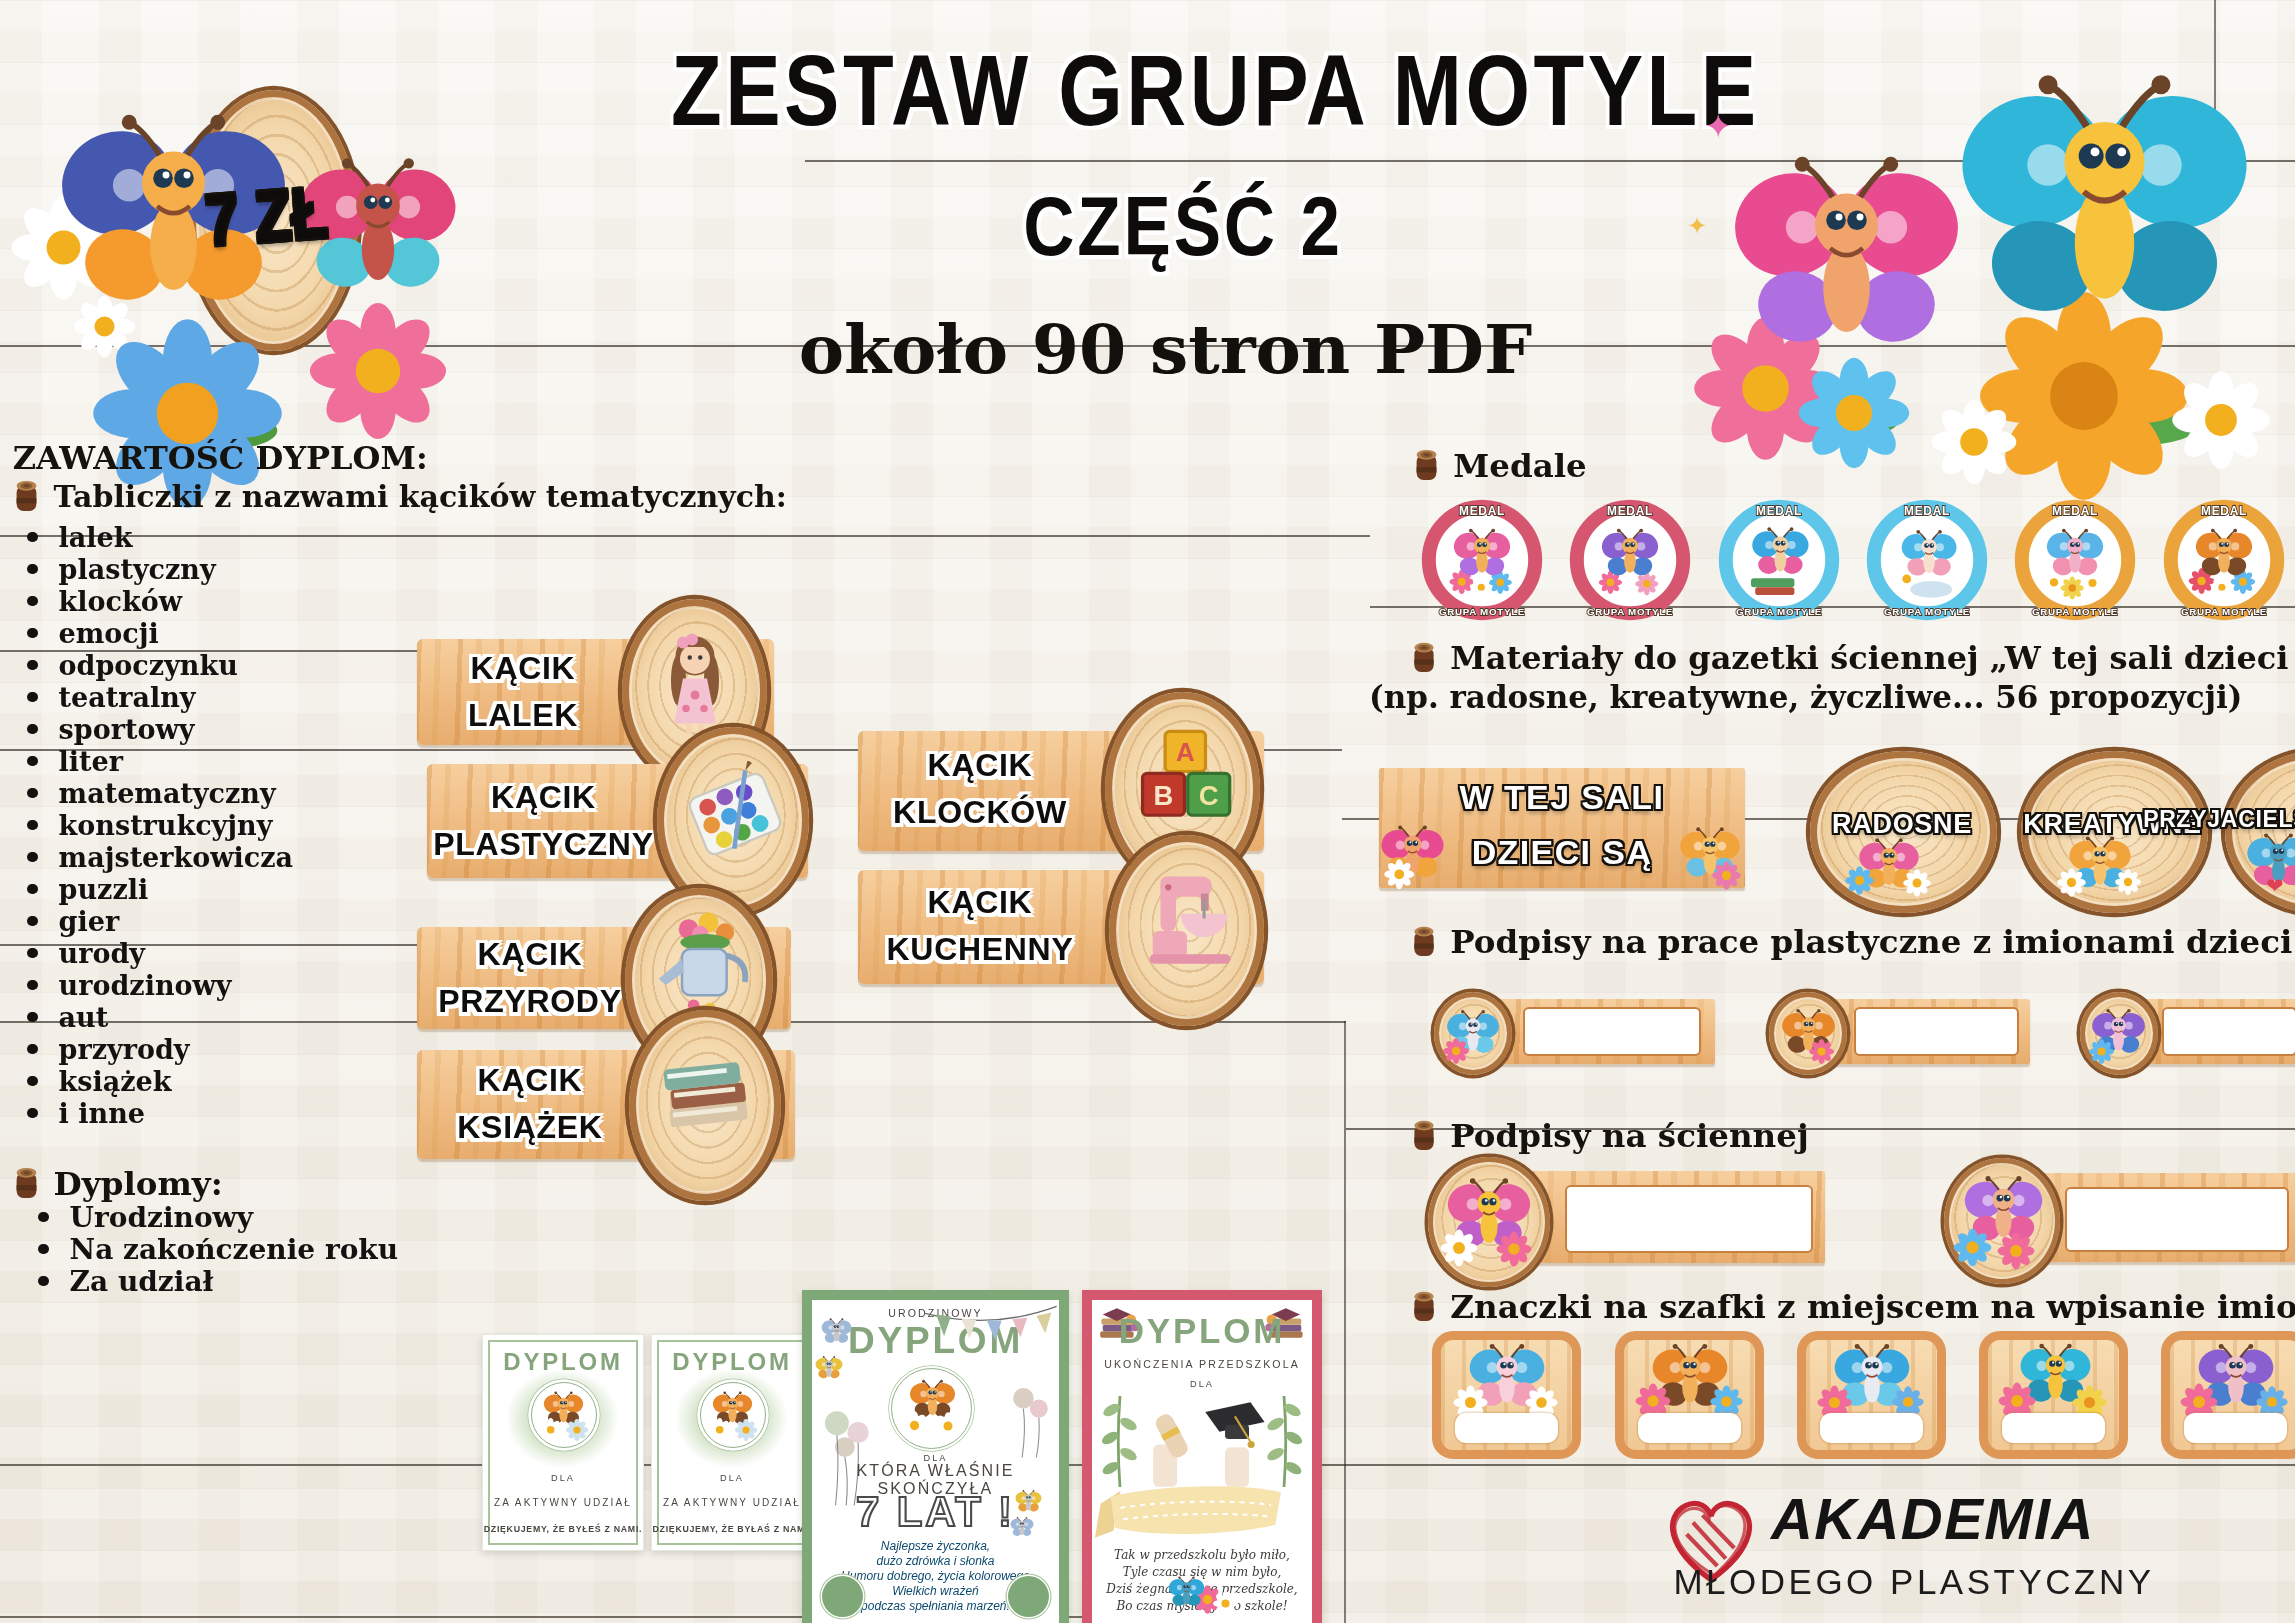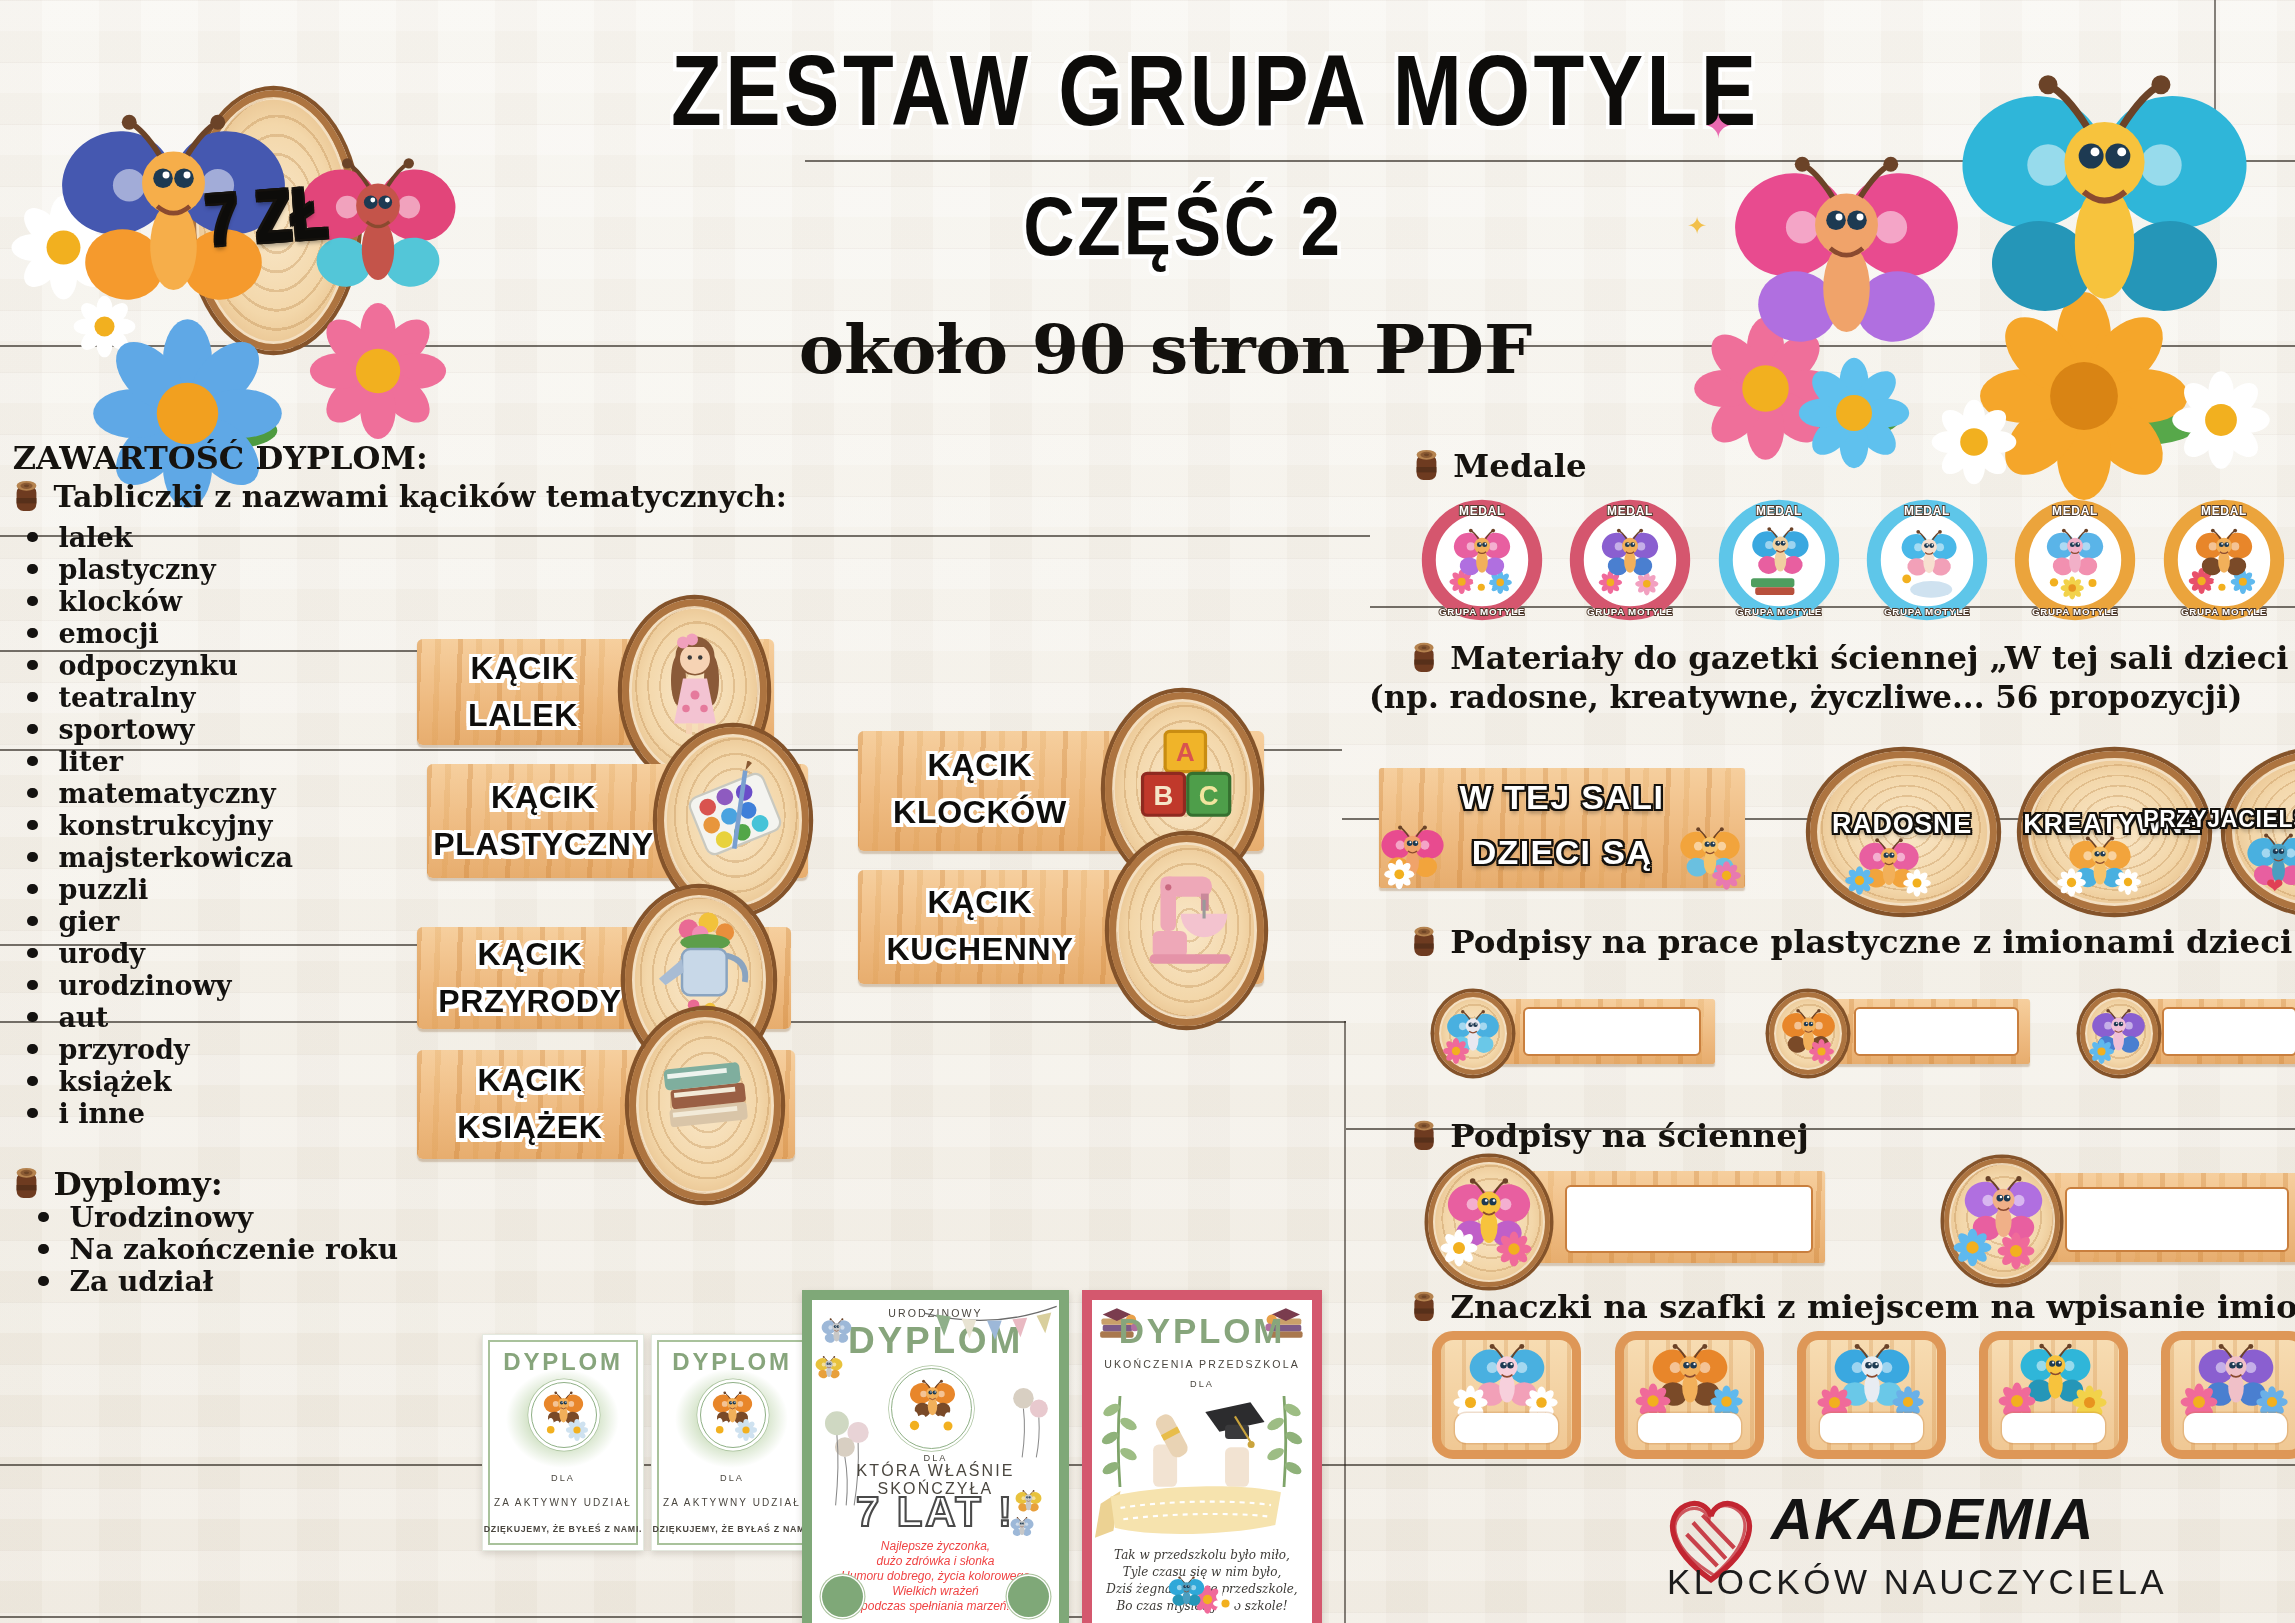--- a/index.html
+++ b/index.html
@@ -733,21 +733,21 @@
   </svg>
   <div class="abs small-caps" style="left:0;top:153px;width:100%;font-size:9.2px">DLA</div>
   <div class="abs small-caps" style="left:0;top:162px;width:100%;font-size:16px">KTÓRA WŁAŚNIE SKOŃCZYŁA</div>
   <div class="abs" style="left:0;top:188px;width:100%;text-align:center;font-size:42px;font-weight:900;color:#fff;-webkit-text-stroke:2.1px #4a4a4a;letter-spacing:2.8px">7 LAT !</div>
   <svg style="position:absolute;right:17px;top:189px;width:27px;height:27px;--w1:#e8c23c;--w2:#e8a03c;--bd:#c8c8c8" viewBox="0 0 38 38" width="27" height="27">
       <use href="#bfly"></use>
     </svg>
   <svg style="position:absolute;right:25.4px;top:216px;width:24px;height:24px;--w1:#9db8d8;--w2:#9db8d8;--bd:#c8c8c8" viewBox="0 0 34 34" width="24" height="24">
       <use href="#bfly"></use>
     </svg>
-  <div class="abs" style="left:0;top:239px;width:100%;text-align:center;font-size:12px;font-style:italic;color:#ef4444;line-height:15px">
+  <div class="abs" style="left:0;top:239px;width:100%;text-align:center;font-size:12px;font-style:italic;color:#0c4a6e;line-height:15px">
     <div>Najlepsze życzonka,</div>
     <div>dużo zdrówka i słonka</div>
     <div>Humoru dobrego, życia kolorowego</div>
     <div>Wielkich wrażeń</div>
     <div>podczas spełniania marzeń!</div>
   </div>
   <div class="abs" style="left:10px;bottom:5.7px;width:41px;height:41px;border-radius:50%;background:#7fa878;box-shadow:0 0 0 1.4px #fff,0 0 0 2.5px #a9c29c"></div>
   <div class="abs" style="right:10px;bottom:5.7px;width:41px;height:41px;border-radius:50%;background:#7fa878;box-shadow:0 0 0 1.4px #fff,0 0 0 2.5px #a9c29c"></div>
 </div>
 
@@ -812,14 +812,14 @@
     <svg style="position:absolute;left:-2.8px;top:1.4px;width:37px;height:37px;--w1:#2fa8d9;--w2:#2596b8;--bd:#4a9ec0" viewBox="0 0 52 52" width="37" height="37">
         <use href="#bfly"></use>
       </svg>
   </div>
 </div>
 
 <svg style="position:absolute;left:1658px;top:1483px;width:106px;height:113px" viewBox="0 0 150 160" width="106" height="113">
     <use href="#heart"></use>
   </svg>
 <div class="abs logo-akademia" style="left:1771px;top:1485px">AKADEMIA</div>
-<div class="abs logo-sub" style="left:1667px;top:1562px;width:494px;text-align:center">KLOCKÓW NAUCZYCIELA</div>
+<div class="abs logo-sub" style="left:1667px;top:1562px;width:494px;text-align:center">MŁODEGO PLASTYCZNY</div>
 
 
 </body></html>

